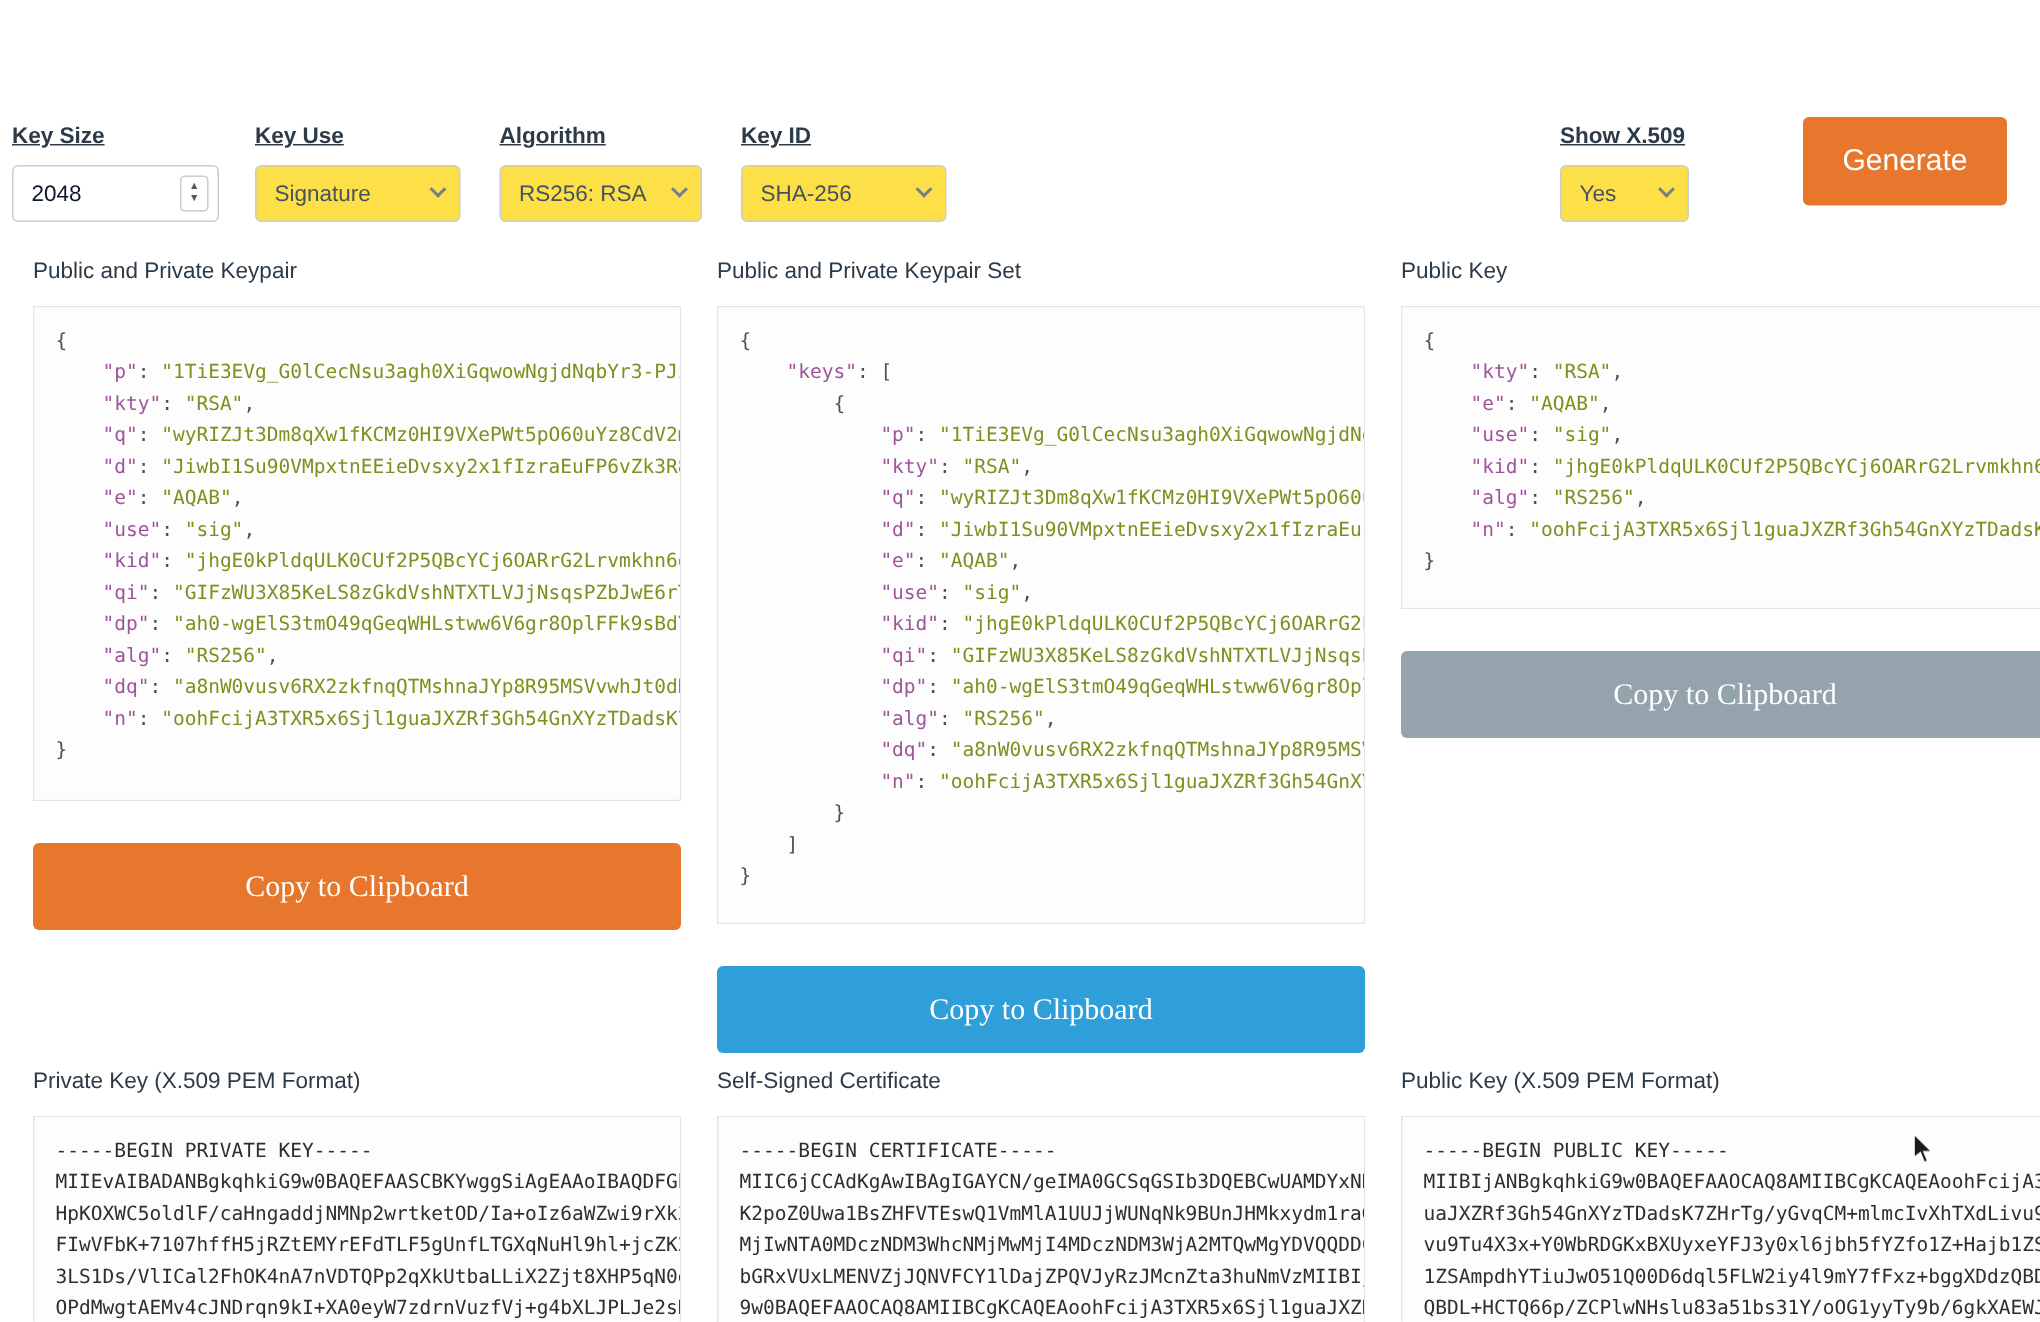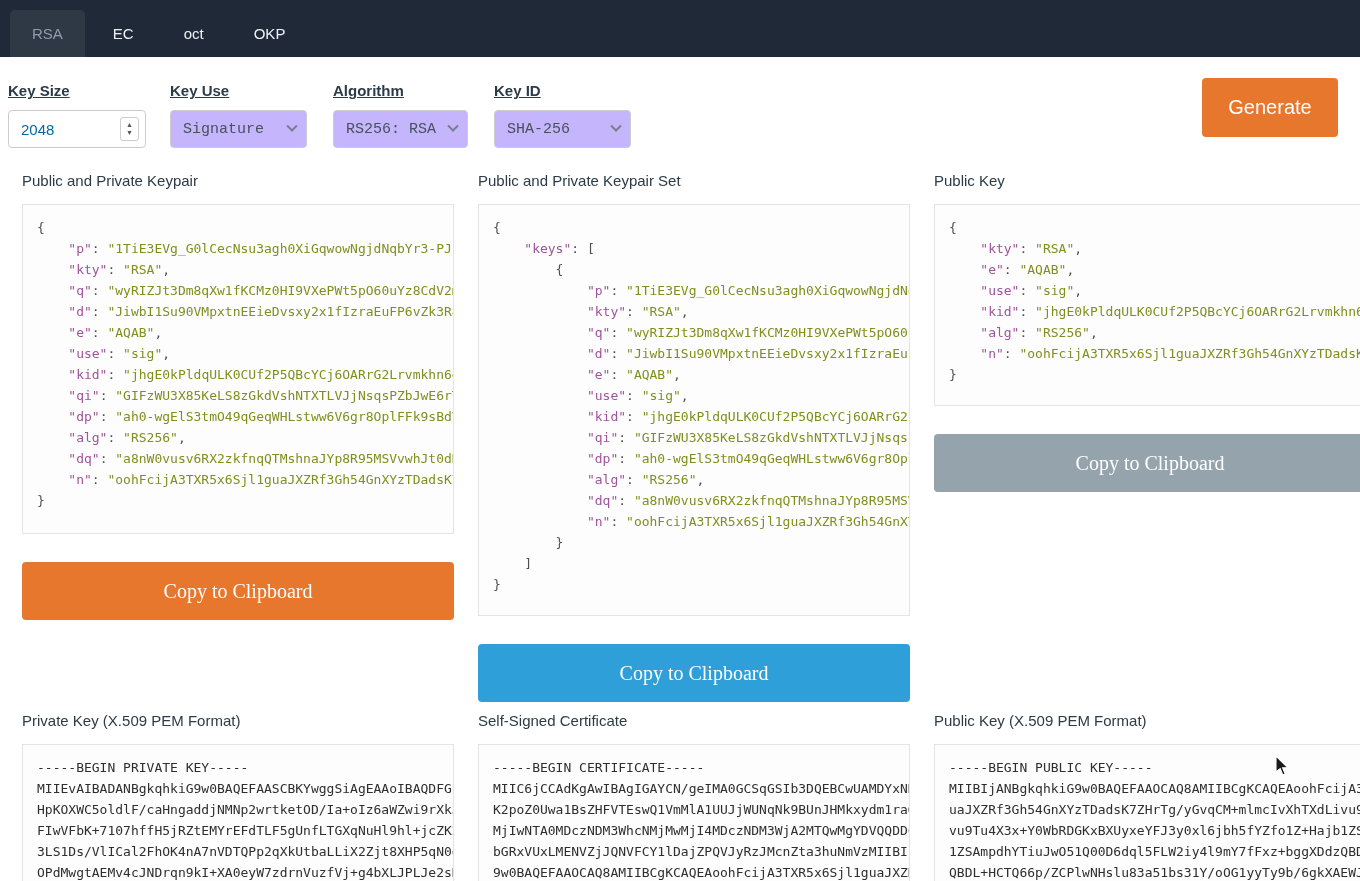--- a/index.html
+++ b/index.html
@@ -13,27 +13,27 @@
   .tab { height:47px; display:flex; align-items:center; padding:0 22px;
     font-size:15px; color:#eef2f6; cursor:pointer; margin-right:6px; }
   .tab.active { background:#2f3946; color:#919bab; border-radius:5px 5px 0 0; }
 
   
   .controls { position:absolute; left:0; top:57px; width:1360px; height:110px; background:#fff; }
   .ctrl { position:absolute; top:25px; }
   .lbl { font-size:15px; font-weight:bold; color:#2c3b47; height:18px; margin-bottom:10px;text-decoration:underline; }
   .textbox { position:relative; }
   .textbox input { width:100%; height:38px; border:1px solid #cccccc; border-radius:4px;
-    padding:0 30px 0 12px; font-size:15px; color:#0369a1; font-family:"Liberation Sans",sans-serif; outline:none; }
+    padding:0 30px 0 12px; font-size:15px; color:#0f172a; font-family:"Liberation Sans",sans-serif; outline:none; }
   .spinner { position:absolute; right:7px; top:7px; width:19px; height:24px; background:#fff;
     border:1px solid #ccc; border-radius:3px; display:flex; flex-direction:column;
     align-items:center; justify-content:center; color:#555; }
   .spinner span { font-size:7px; line-height:8px; }
-  .select { height:38px; border:1px solid #cccccc; border-radius:4px; background:#c4b5fd;
-    display:flex; align-items:center; padding:0 10px 0 12px; cursor:pointer;font-family:Liberation Mono, monospace; }
+  .select { height:38px; border:1px solid #cccccc; border-radius:4px; background:#fde047;
+    display:flex; align-items:center; padding:0 10px 0 12px; cursor:pointer; }
   .sel-val { font-size:15px; color:#46525d; white-space:nowrap; overflow:hidden; flex:1 1 auto; }
   .chev { flex:0 0 auto; width:8px; height:8px; border-right:2px solid #75808b;
     border-bottom:2px solid #75808b; transform:rotate(45deg) translate(-2px,-2px); margin-left:8px; }
 
   .btn { border:none; border-radius:4px; color:#fff; font-family:"Liberation Sans",sans-serif;
     cursor:pointer; }
   .generate { position:absolute; left:1202px; top:21px; width:136px; height:59px;
     background:#e8772e; font-size:20px; }
 
   
@@ -58,34 +58,20 @@
   .copy-blue   { background:#2e9fd9; }
   .copy-gray   { background:#95a3ad; }
 
   .cursor { position:absolute; left:1272px; top:755px; width:20px; height:22px; pointer-events:none; }
 </style>
 </head>
 <body>
 
 <div id="stage">
 
-  <div class="navbar">
-    <div class="tab active">
-        <span>RSA</span>
-      </div>
-    <div class="tab">
-        <span>EC</span>
-      </div>
-    <div class="tab">
-        <span>oct</span>
-      </div>
-    <div class="tab">
-        <span>OKP</span>
-      </div>
-  </div>
 
   <div class="controls">
 
     <div class="ctrl" style="left:8px; width:138px;">
       <div class="lbl">Key Size</div>
       <div class="textbox">
         <input type="text" value="2048" style="">
         <div class="spinner">
           <span>▲</span>
           <span>▼</span>
@@ -110,20 +96,27 @@
     </div>
 
     <div class="ctrl" style="left:494px; width:137px;">
       <div class="lbl">Key ID</div>
       <div class="select">
         <span class="sel-val">SHA-256</span>
         <span class="chev"></span>
       </div>
     </div>
 
+    <div class="ctrl" style="left:1040px; width:86px;">
+      <div class="lbl">Show X.509</div>
+      <div class="select">
+        <span class="sel-val">Yes</span>
+        <span class="chev"></span>
+      </div>
+    </div>
 
     <button class="btn generate">Generate</button>
   </div>
 
   <div class="cell" style="left:8px; top:172px;">
     <div class="sec-title">Public and Private Keypair</div>
     <pre class="code code-json h-kp">{
     <span class="jk">"p"</span>: <span class="jv">"1TiE3EVg_G0lCecNsu3agh0XiGqwowNgjdNqbYr3-PJzV0m4kYnW2qR8dTe6LbX0uFhsSEc5oMqAw1jZkYpDf4tNzKUxWvB3mC9rHgLJ7iQoSaP0eTuGdXl6yMwEnR1cfbZhIok5vAqK2jNs8BVYtC4xmW9zDrF3gp"</span>,
     <span class="jk">"kty"</span>: <span class="jv">"RSA"</span>,
     <span class="jk">"q"</span>: <span class="jv">"wyRIZJt3Dm8qXw1fKCMz0HI9VXePWt5pO60uYz8CdV2mR4tK9nQxLb7eHwJs1fgoYBp3NcA0iTzS5DkE8uXrG6aWqZv4jMyColFt2dRhU0nKePw9xbSaV5TmJgid7NLoBQc3fHkA1sEyYuZ"</span>,

